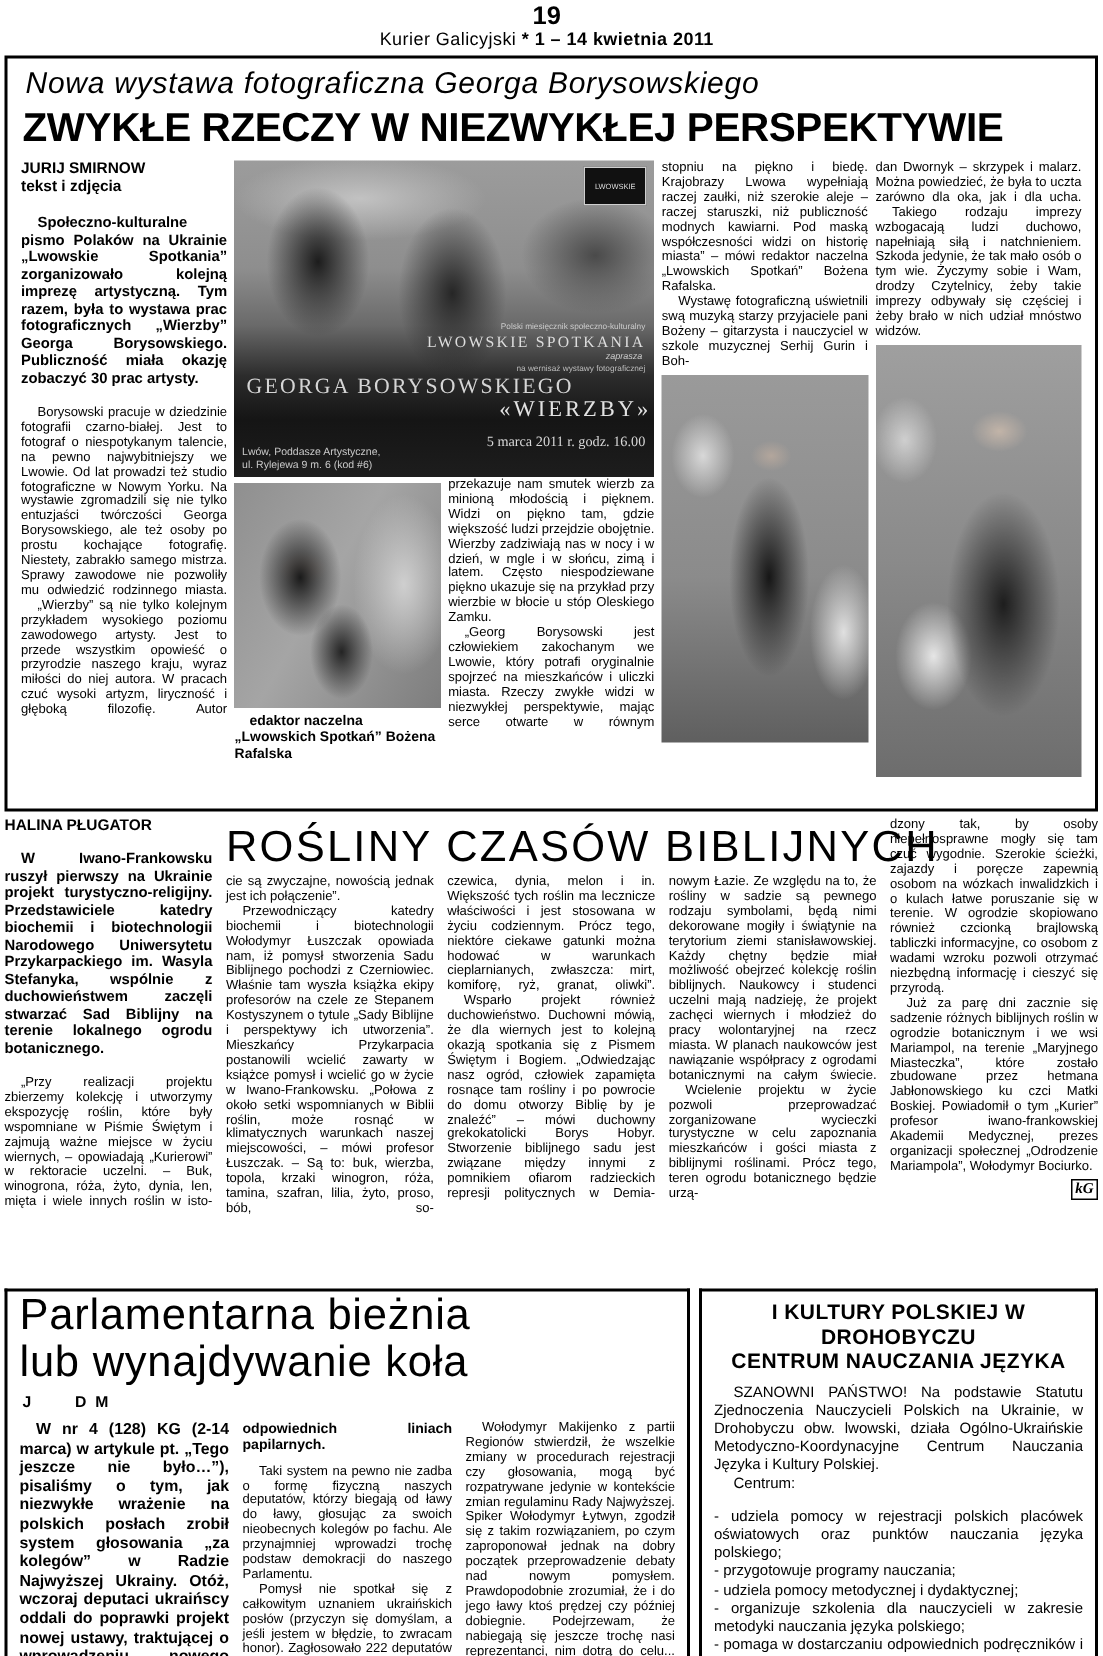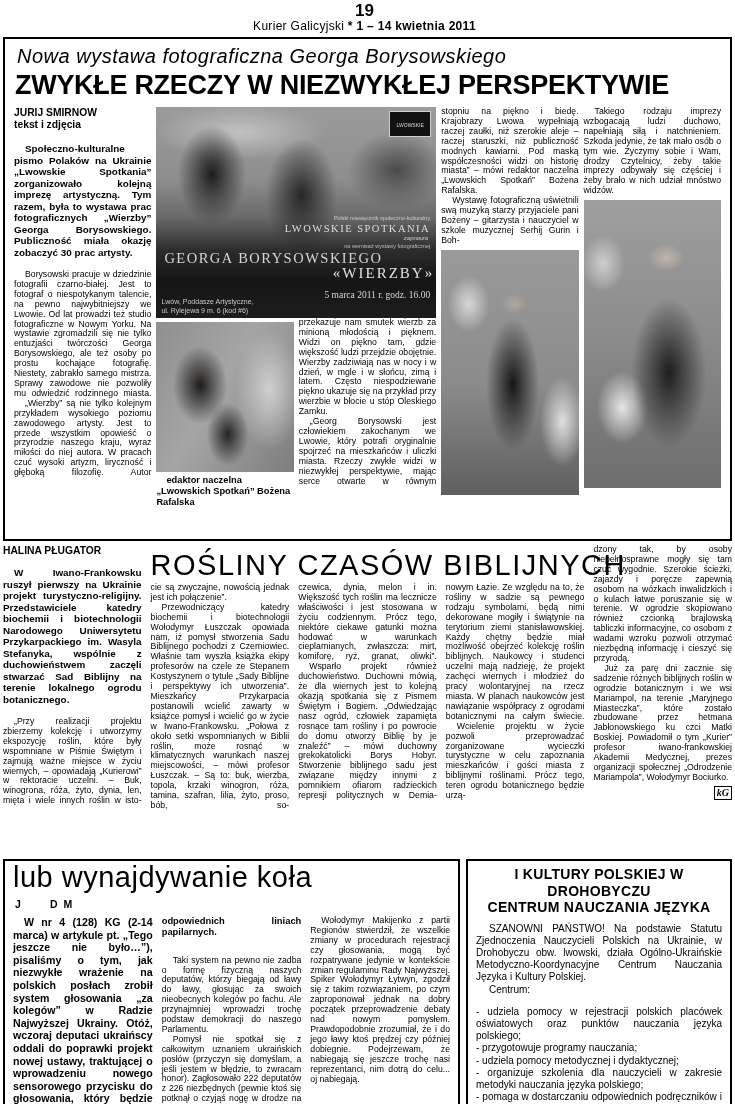--- a/index.html
+++ b/index.html
@@ -153,20 +153,21 @@
       <div class="p cont">„Georg Borysowski jest człowiekiem zakochanym we Lwowie, który potrafi oryginalnie spojrzeć na mieszkańców i uliczki miasta. Rzeczy zwykłe widzi w niezwykłej perspektywie, mając serce otwarte w równym</div>
     </div>
 
     <div class="a1c4 bt jt">
       <div class="cont">stopniu na piękno i biedę. Krajobrazy Lwowa wypełniają raczej zaułki, niż szerokie aleje – raczej staruszki, niż publiczność modnych kawiarni. Pod maską współczesności widzi on historię miasta” – mówi redaktor naczelna „Lwowskich Spotkań” Bożena Rafalska.</div>
       <div class="p cont">Wystawę fotograficzną uświetnili swą muzyką starzy przyjaciele pani Bożeny – gitarzysta i nauczyciel w szkole muzycznej Serhij Gurin i Boh-</div>
       <div class="ph ph-group"></div>
     </div>
 
     <div class="a1c5 bt jt">
+      <div class="cont">dan Dwornyk – skrzypek i malarz. Można powiedzieć, że była to uczta zarówno dla oka, jak i dla ucha.</div>
       <div class="p">Takiego rodzaju imprezy wzbogacają ludzi duchowo, napełniają siłą i natchnieniem. Szkoda jedynie, że tak mało osób o tym wie. Życzymy sobie i Wam, drodzy Czytelnicy, żeby takie imprezy odbywały się częściej i żeby brało w nich udział mnóstwo widzów.</div>
       <div class="ph ph-baby"></div>
     </div>
   </div>
 </div>
 
 <div class="mid">
   <div class="m-c1 bt jt">
     <div class="byl" style="margin-bottom:10px">HALINA PŁUGATOR</div>
     <div class="lead jt p" style="margin-bottom:12px">W Iwano-Frankowsku ruszył pierwszy na Ukrainie projekt turystyczno-religijny. Przedstawiciele katedry biochemii i biotechnologii Narodowego Uniwersytetu Przykarpackiego im. Wasyla Stefanyka, wspólnie z duchowieństwem zaczęli stwarzać Sad Biblijny na terenie lokalnego ogrodu botanicznego.</div>
@@ -188,28 +189,29 @@
   <div class="m-c5 bt jt">
     <div class="cont">dzony tak, by osoby niepełnosprawne mogły się tam czuć wygodnie. Szerokie ścieżki, zajazdy i poręcze zapewnią osobom na wózkach inwalidzkich i o kulach łatwe poruszanie się w terenie. W ogrodzie skopiowano również czcionką brajlowską tabliczki informacyjne, co osobom z wadami wzroku pozwoli otrzymać niezbędną informację i cieszyć się przyrodą.</div>
     <div class="p">Już za parę dni zacznie się sadzenie różnych biblijnych roślin w ogrodzie botanicznym i we wsi Mariampol, na terenie „Maryjnego Miasteczka”, które zostało zbudowane przez hetmana Jabłonowskiego ku czci Matki Boskiej. Powiadomił o tym „Kurier” profesor iwano-frankowskiej Akademii Medycznej, prezes organizacji społecznej „Odrodzenie Mariampola”, Wołodymyr Bociurko.</div>
     <span class="endmark">kG</span>
   </div>
 </div>
 
 <div class="bot">
 
   <div class="a3box">
+    <div class="a3title">Parlamentarna bieżnia</div>
     <div class="a3title">lub wynajdywanie koła</div>
     <div class="a3byl">J&nbsp;&nbsp;&nbsp;&nbsp;&nbsp;&nbsp;&nbsp;&nbsp;&nbsp;&nbsp;D&nbsp;&nbsp;M</div>
     <div class="a3grid">
       <div class="jt">
         <div class="a3lead jt p cont">W nr 4 (128) KG (2-14 marca) w artykule pt. „Tego jeszcze nie było…”), pisaliśmy o tym, jak niezwykłe wrażenie na polskich posłach zrobił system głosowania „za kolegów” w Radzie Najwyższej Ukrainy. Otóż, wczoraj deputaci ukraińscy oddali do poprawki projekt nowej ustawy, traktującej o wprowadzeniu nowego sensorowego przycisku do głosowania, który będzie działał jedynie przy</div>
       </div>
       <div class="bt jt">
-        <div class="a3lead2" style="margin-bottom:18px">odpowiednich liniach papilarnych.</div>
+        <div class="a3lead2" style="margin-bottom:7px">odpowiednich liniach papilarnych.</div>
         <div class="p">Taki system na pewno nie zadba o formę fizyczną naszych deputatów, którzy biegają od ławy do ławy, głosując za swoich nieobecnych kolegów po fachu. Ale przynajmniej wprowadzi trochę podstaw demokracji do naszego Parlamentu.</div>
         <div class="p">Pomysł nie spotkał się z całkowitym uznaniem ukraińskich posłów (przyczyn się domyślam, a jeśli jestem w błędzie, to zwracam honor). Zagłosowało 222 deputatów z 226 niezbędnych (pewnie ktoś się potknął o czyjąś nogę w drodze na drugi koniec sali obrad).</div>
       </div>
       <div class="bt jt">
         <div class="p">Wołodymyr Makijenko z partii Regionów stwierdził, że wszelkie zmiany w procedurach rejestracji czy głosowania, mogą być rozpatrywane jedynie w kontekście zmian regulaminu Rady Najwyższej. Spiker Wołodymyr Łytwyn, zgodził się z takim rozwiązaniem, po czym zaproponował jednak na dobry początek przeprowadzenie debaty nad nowym pomysłem. Prawdopodobnie zrozumiał, że i do jego ławy ktoś prędzej czy później dobiegnie. Podejrzewam, że nabiegają się jeszcze trochę nasi reprezentanci, nim dotrą do celu... oj nabiegają.</div>
 
       </div>
     </div>
   </div>
 

